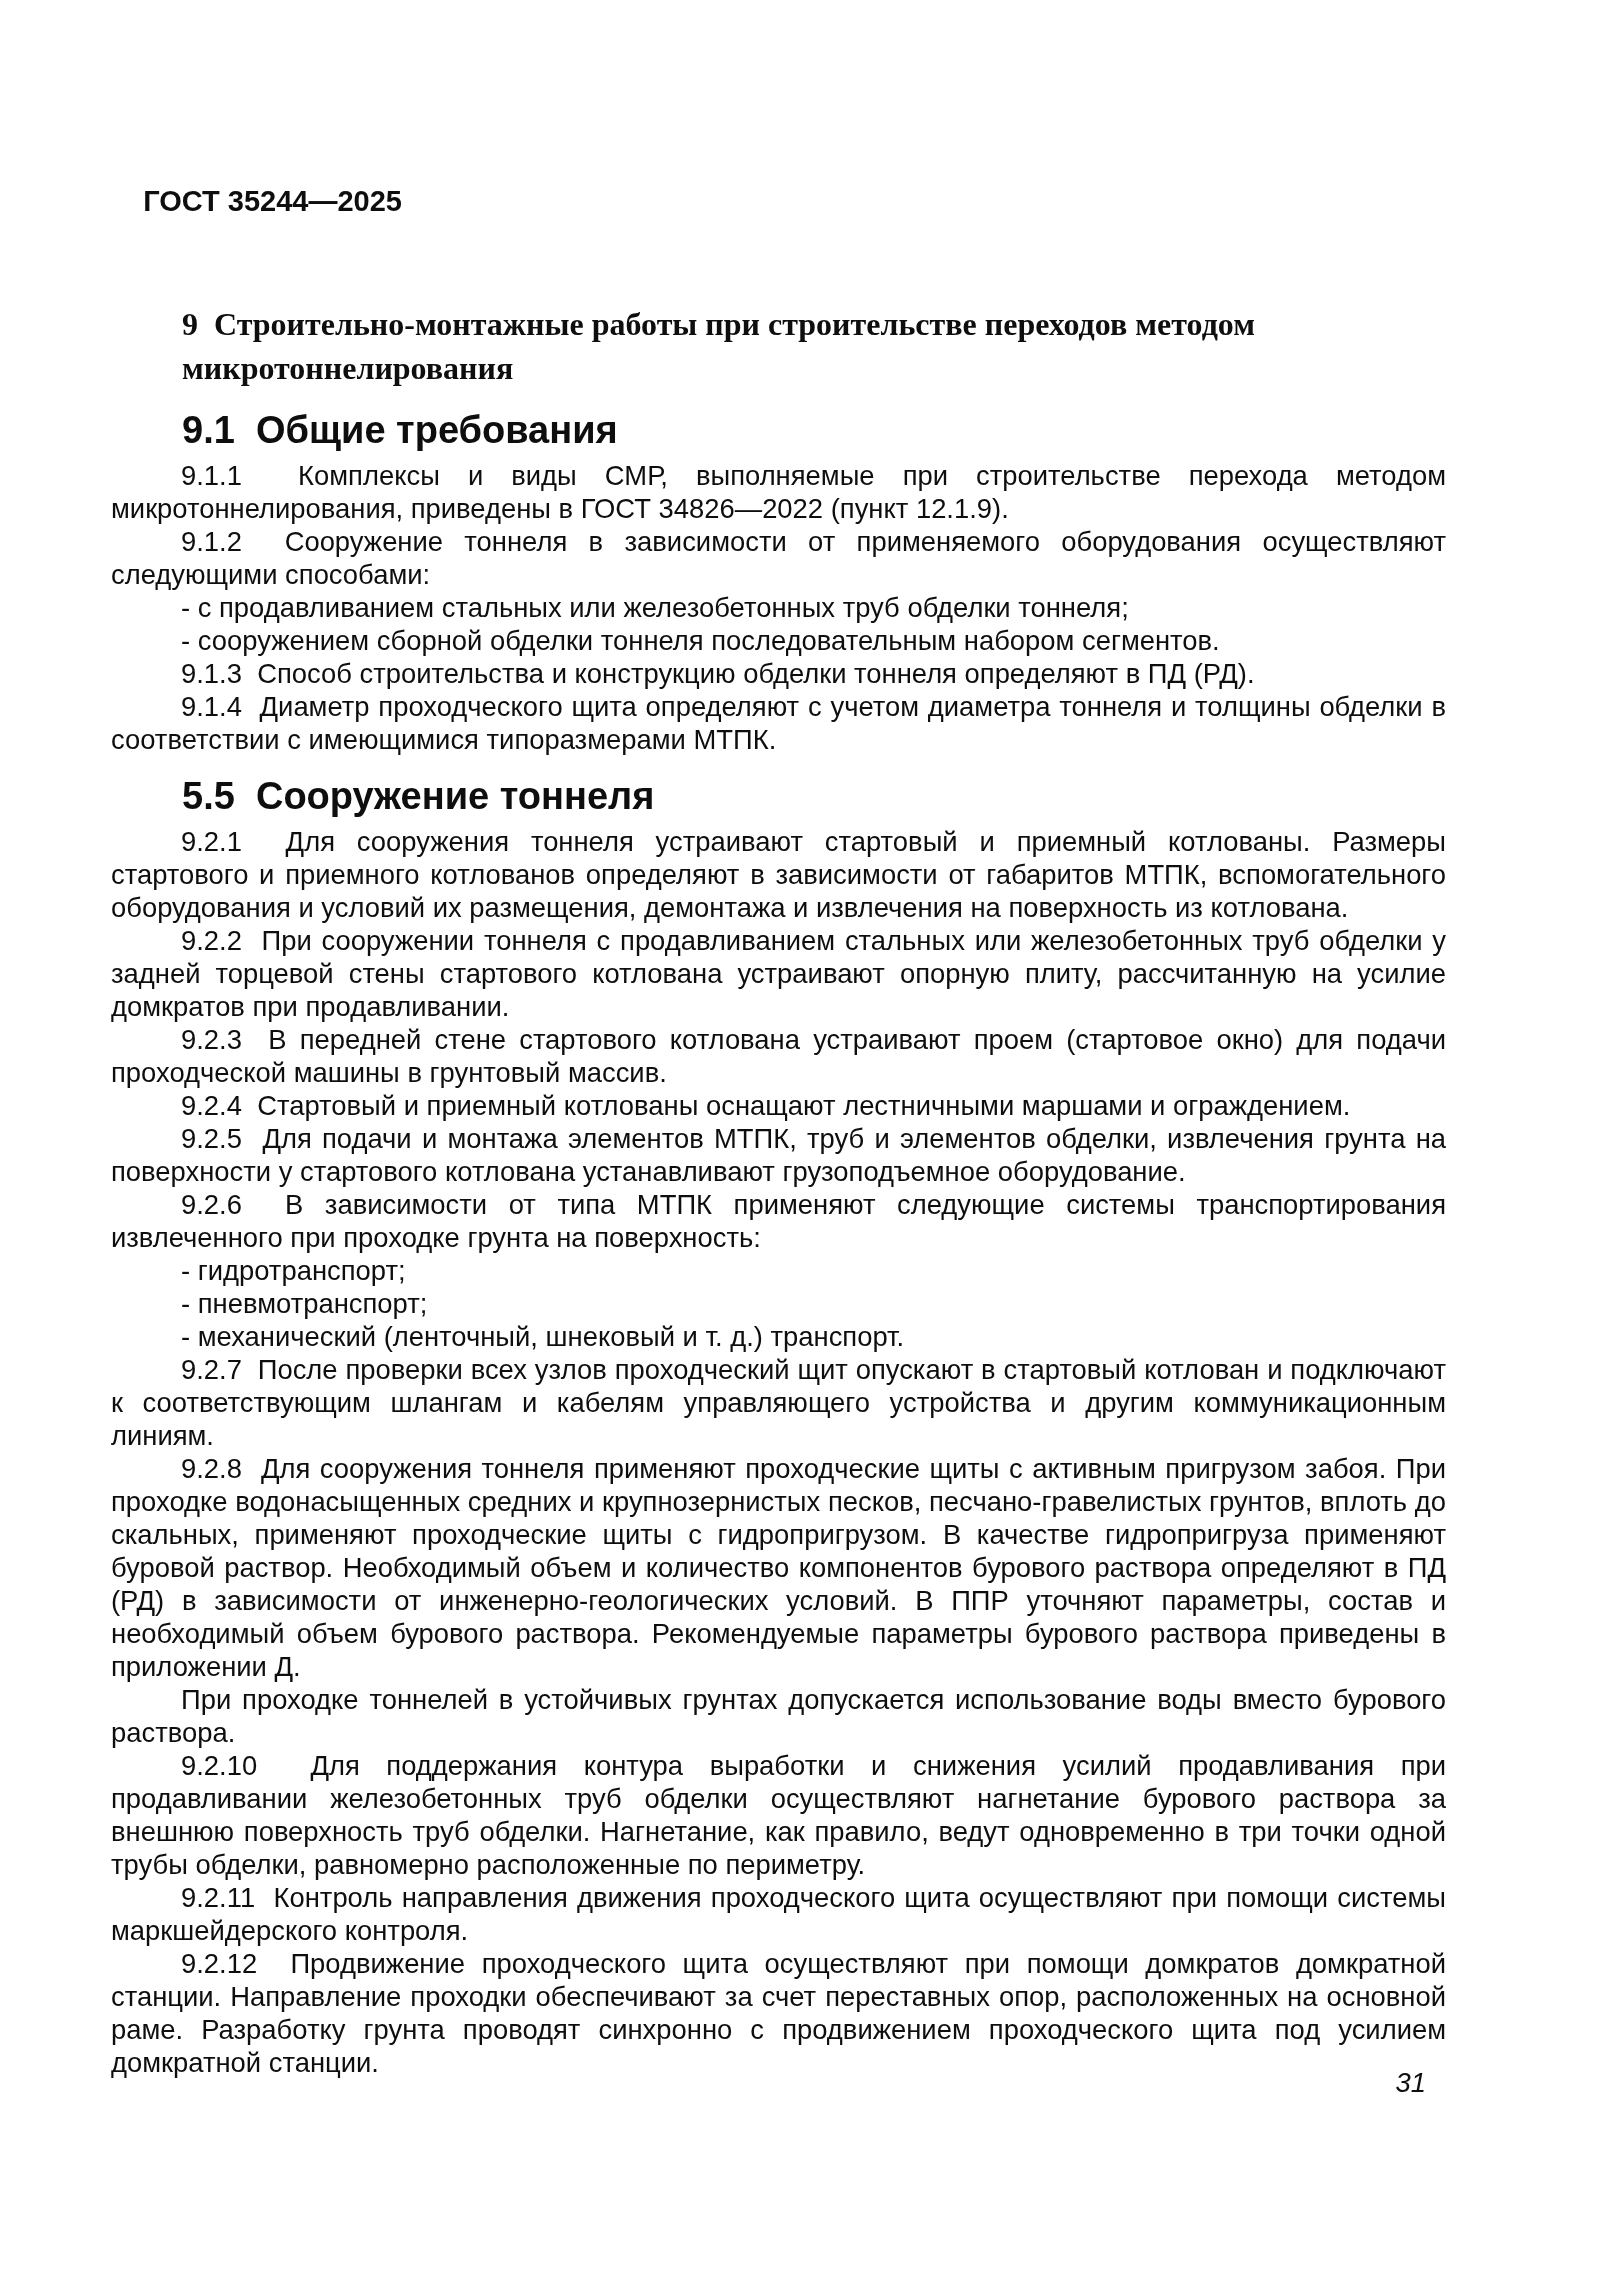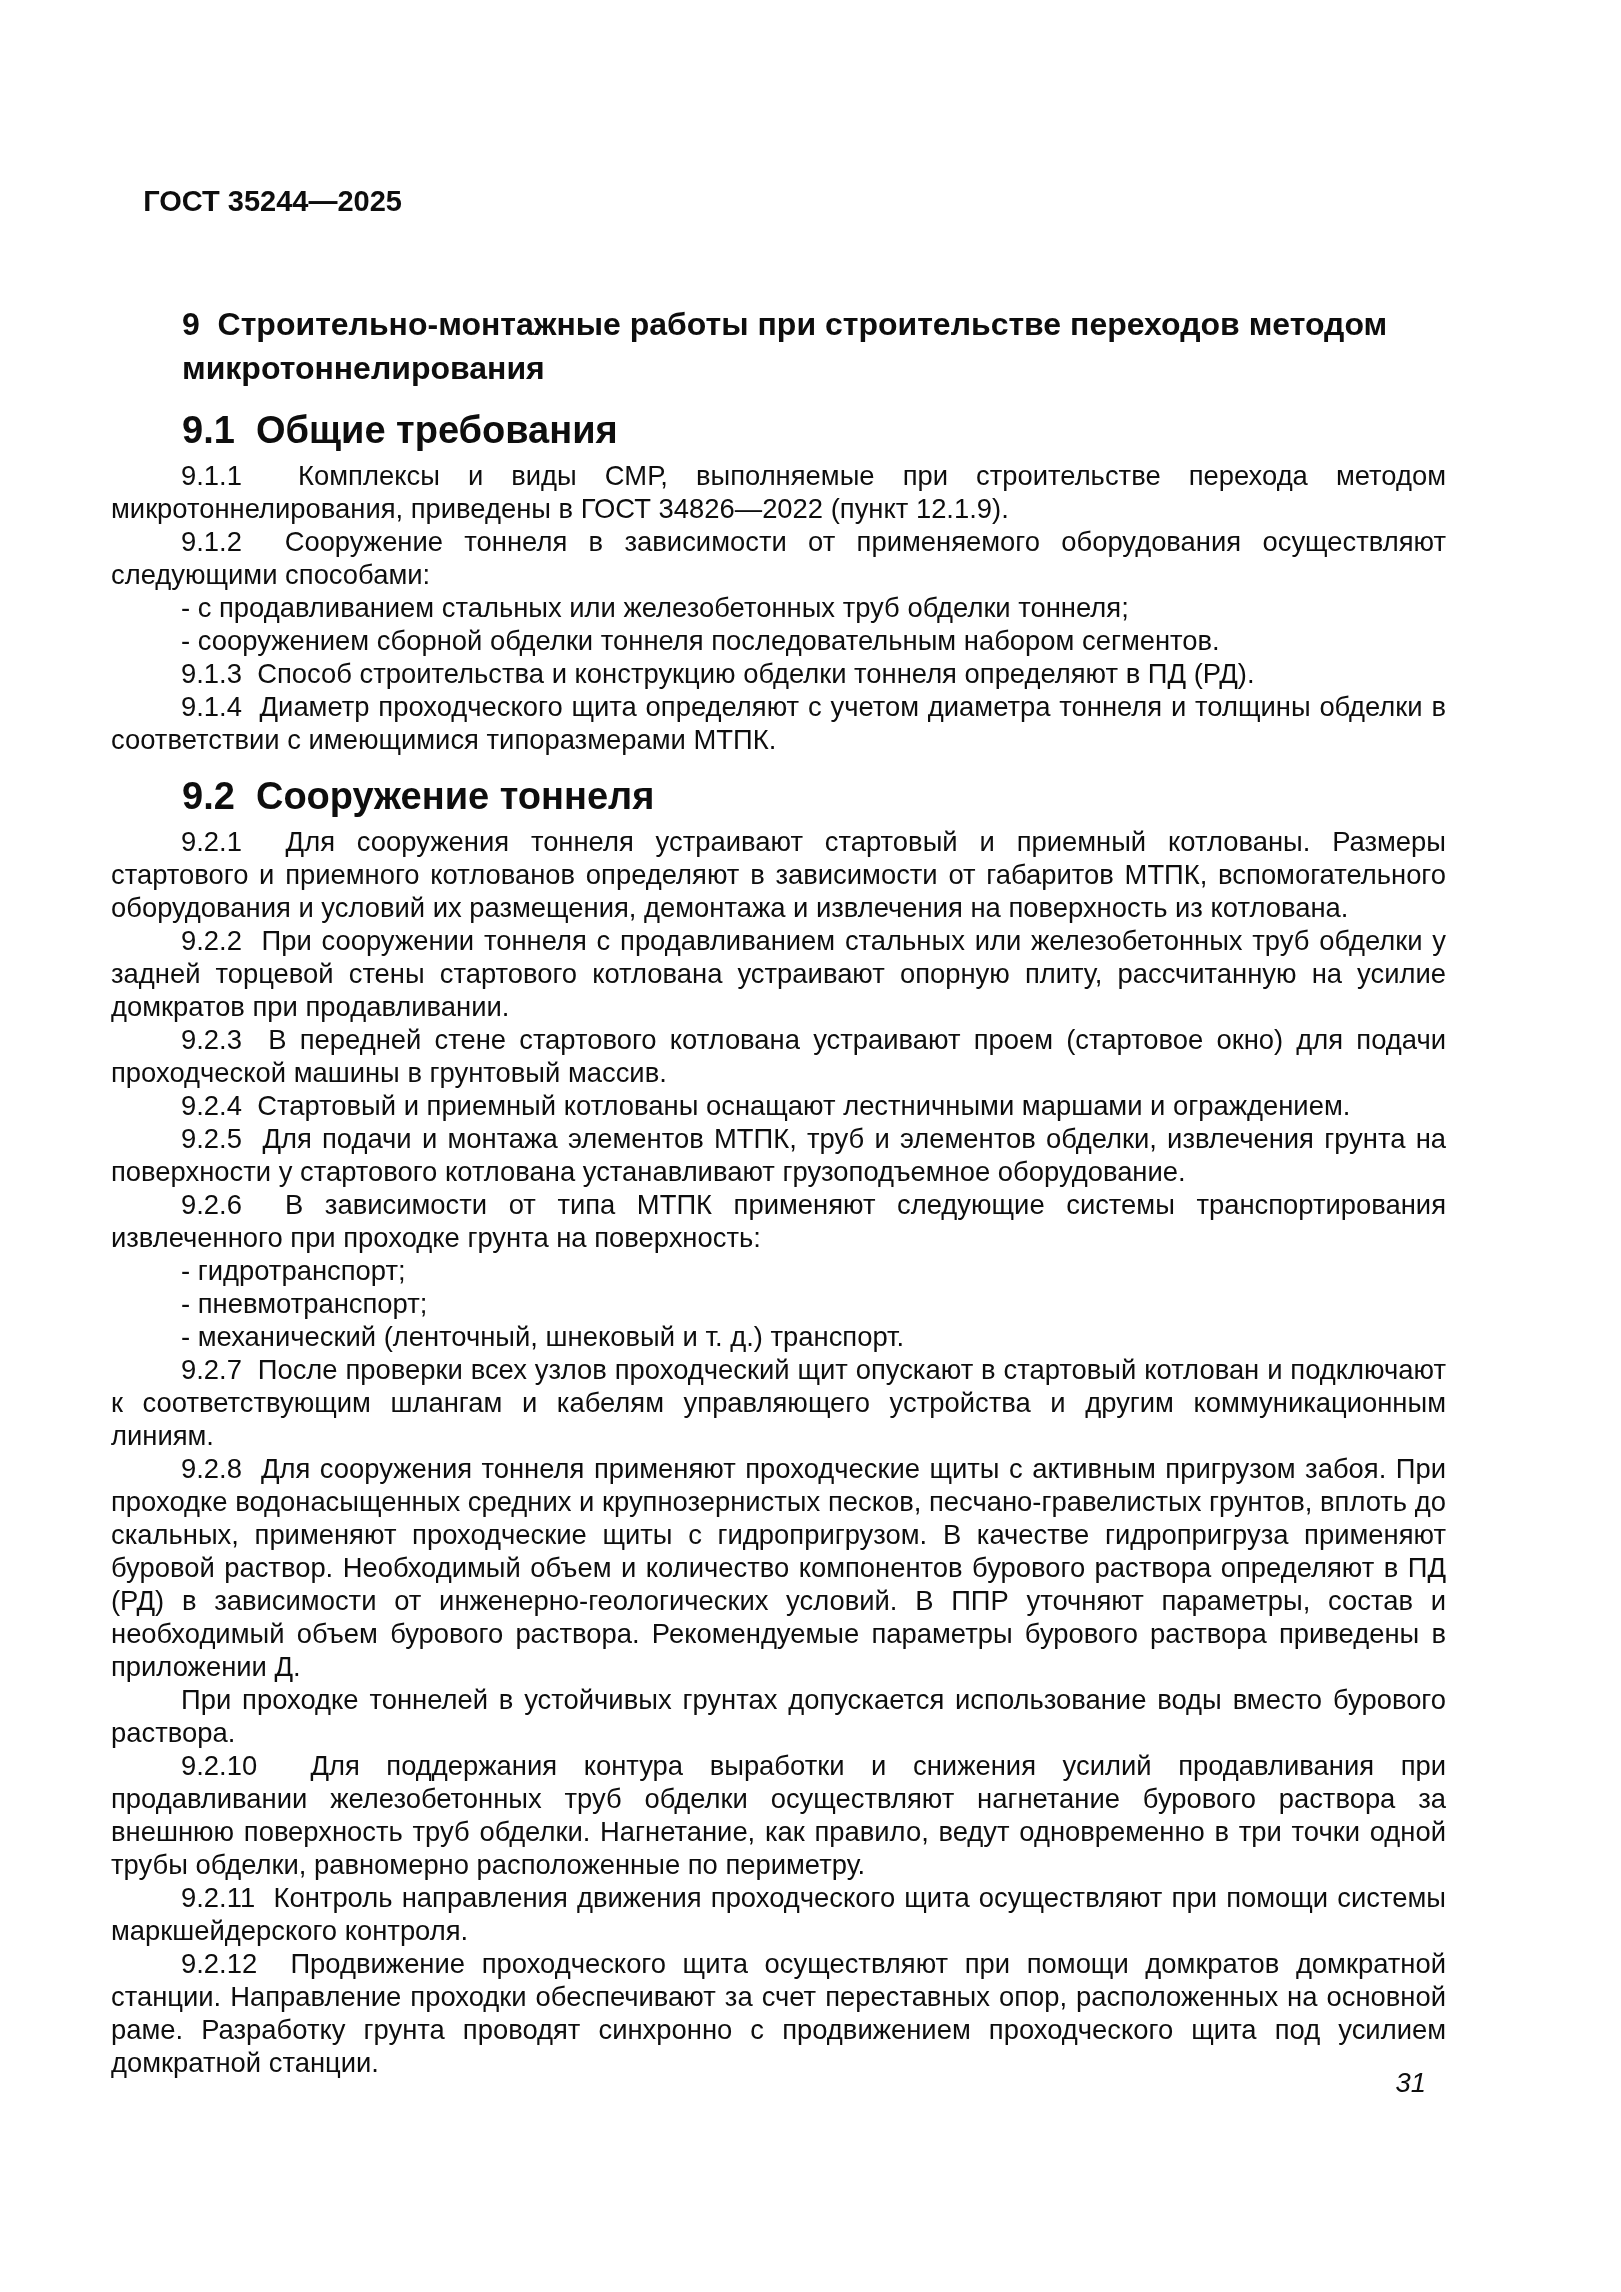--- a/index.html
+++ b/index.html
@@ -25,20 +25,21 @@
     font-size: 29px;
     line-height: 33px;
     white-space: pre-wrap;
   }
   .chapter-title {
     margin: 51px 0 0 71px;
     font-size: 32px;
     font-weight: bold;
     line-height: 44px;
     white-space: pre-wrap;
+    font-family: Liberation Serif, serif;
   }
   .section-title {
     margin: 23.5px 0 12.7px 71px;
     font-size: 38px;
     font-weight: bold;
     line-height: 33px;
     white-space: pre-wrap;
   }
   .para {
     font-size: 27.4px;
@@ -69,21 +70,21 @@
   <h1 class="chapter-title">9  Строительно-монтажные работы при строительстве переходов методом микротоннелирования</h1>
 
   <div id="sections">
       <h2 class="section-title">9.1  Общие требования</h2>
       <p class="para">9.1.1  Комплексы и виды СМР, выполняемые при строительстве перехода методом микротоннелирования, приведены в ГОСТ 34826—2022 (пункт 12.1.9).</p>
       <p class="para">9.1.2  Сооружение тоннеля в зависимости от применяемого оборудования осуществляют следующими способами:</p>
       <p class="para">- с продавливанием стальных или железобетонных труб обделки тоннеля;</p>
       <p class="para">- сооружением сборной обделки тоннеля последовательным набором сегментов.</p>
       <p class="para">9.1.3  Способ строительства и конструкцию обделки тоннеля определяют в ПД (РД).</p>
       <p class="para">9.1.4  Диаметр проходческого щита определяют с учетом диаметра тоннеля и толщины обделки в соответствии с имеющимися типоразмерами МТПК.</p>
-      <h2 class="section-title">9.2  Сооружение тоннеля</h2>
+      <h2 class="section-title">5.5  Сооружение тоннеля</h2>
       <p class="para">9.2.1  Для сооружения тоннеля устраивают стартовый и приемный котлованы. Размеры стартового и приемного котлованов определяют в зависимости от габаритов МТПК, вспомогательного оборудования и условий их размещения, демонтажа и извлечения на поверхность из котлована.</p>
       <p class="para">9.2.2  При сооружении тоннеля с продавливанием стальных или железобетонных труб обделки у задней торцевой стены стартового котлована устраивают опорную плиту, рассчитанную на усилие домкратов при продавливании.</p>
       <p class="para">9.2.3  В передней стене стартового котлована устраивают проем (стартовое окно) для подачи проходческой машины в грунтовый массив.</p>
       <p class="para">9.2.4  Стартовый и приемный котлованы оснащают лестничными маршами и ограждением.</p>
       <p class="para">9.2.5  Для подачи и монтажа элементов МТПК, труб и элементов обделки, извлечения грунта на поверхности у стартового котлована устанавливают грузоподъемное оборудование.</p>
       <p class="para">9.2.6  В зависимости от типа МТПК применяют следующие системы транспортирования извлеченного при проходке грунта на поверхность:</p>
       <p class="para">- гидротранспорт;</p>
       <p class="para">- пневмотранспорт;</p>
       <p class="para">- механический (ленточный, шнековый и т. д.) транспорт.</p>
       <p class="para">9.2.7  После проверки всех узлов проходческий щит опускают в стартовый котлован и подключают к соответствующим шлангам и кабелям управляющего устройства и другим коммуникационным линиям.</p>

